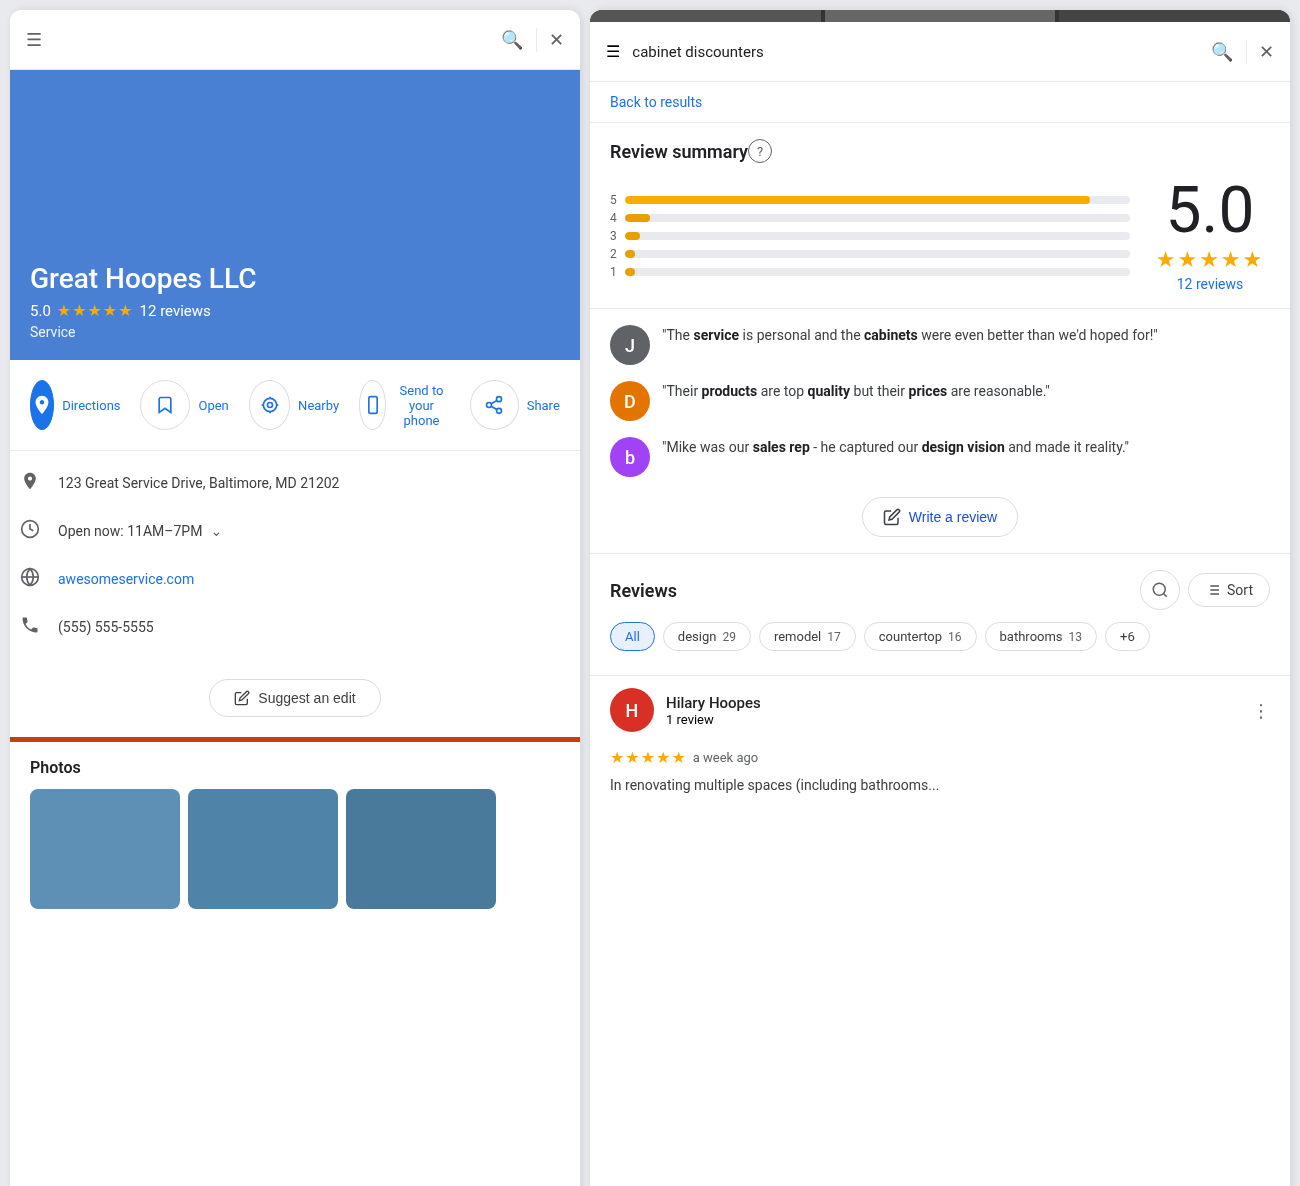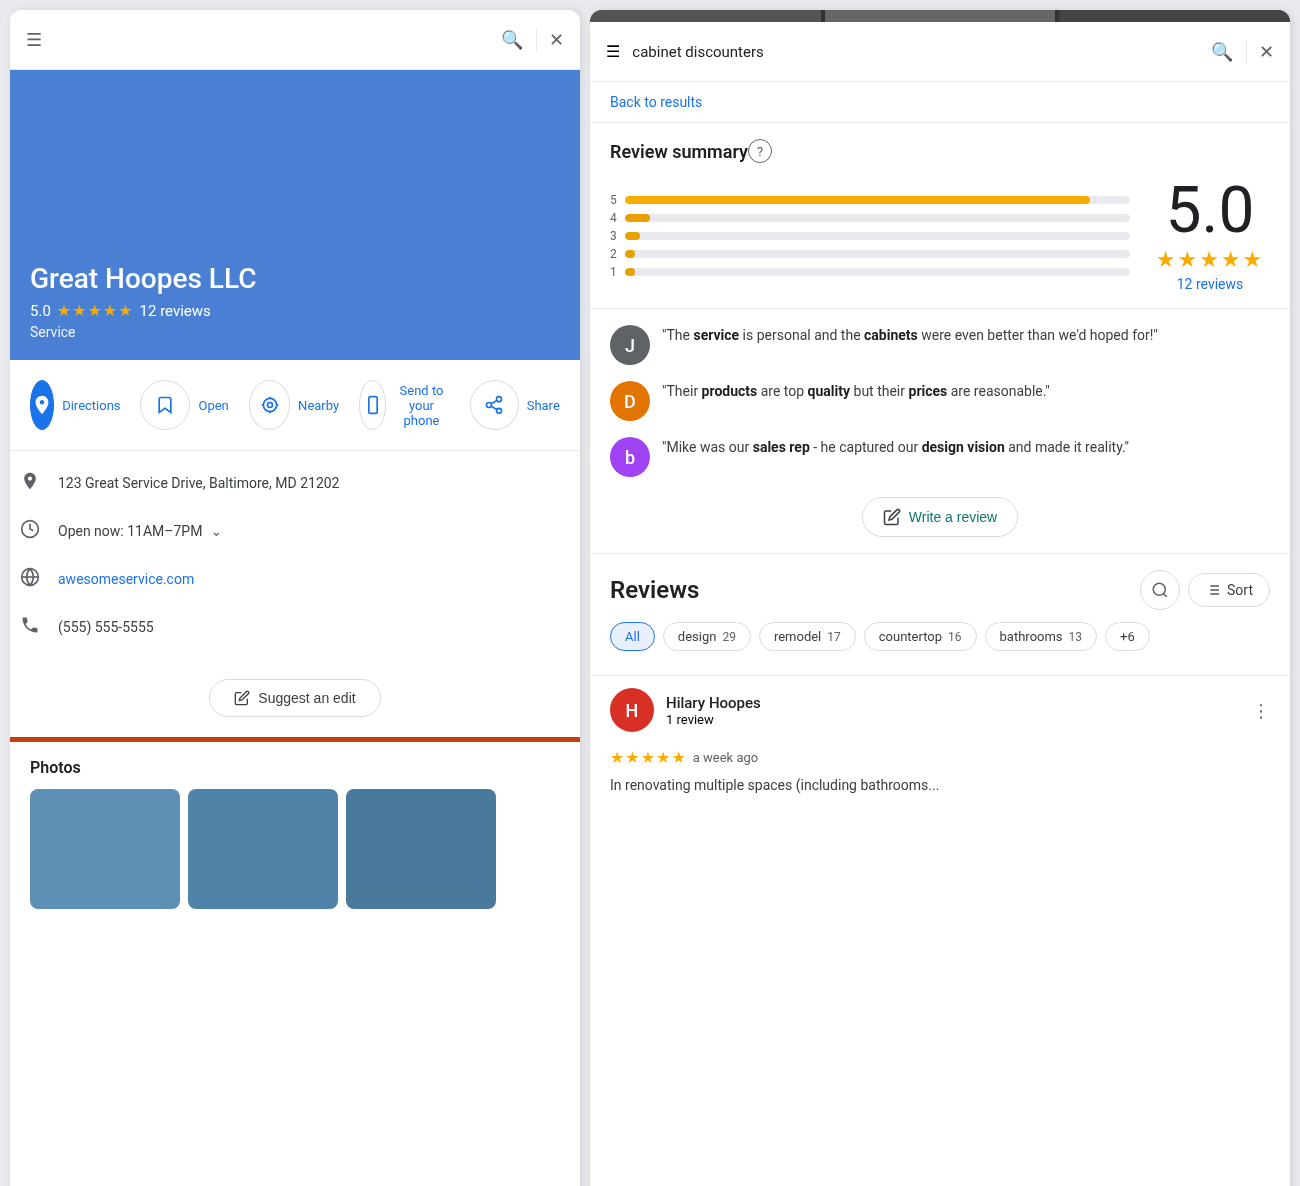--- a/index.html
+++ b/index.html
@@ -350,37 +350,37 @@
     .write-review-btn {
       display: flex;
       align-items: center;
       justify-content: center;
       gap: 8px;
       border: 1.5px solid #dadce0;
       border-radius: 20px;
       padding: 10px 20px;
       cursor: pointer;
       font-size: 14px;
-      color: #0f766e;
+      color: #1d4ed8;
       background: #fff;
       margin: 0 auto;
     }
 
     .reviews-section {
       padding: 16px 20px 8px;
       flex-shrink: 0;
     }
     .reviews-header {
       display: flex;
       justify-content: space-between;
       align-items: center;
       margin-bottom: 12px;
     }
     .reviews-header h2 {
-      font-size: 24px;
+      font-size: 18px;
       font-weight: 600;
       color: #202124;
     }
     .reviews-controls {
       display: flex;
       gap: 8px;
       align-items: center;
     }
     .icon-btn {
       width: 40px;

